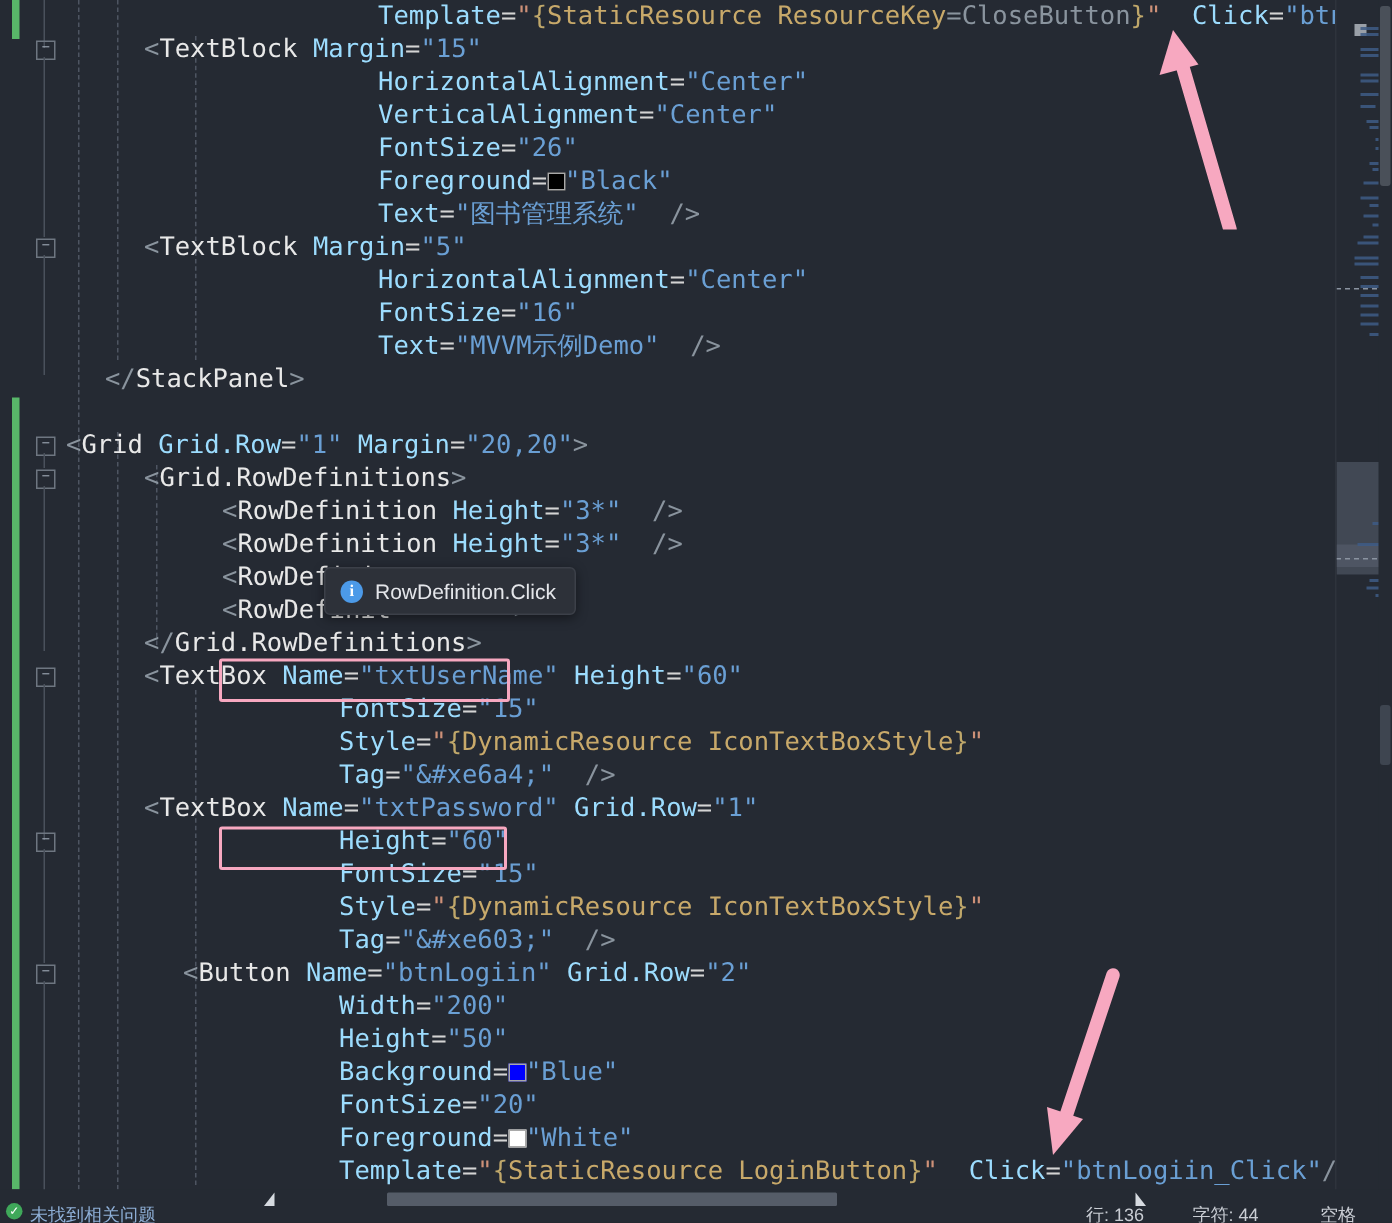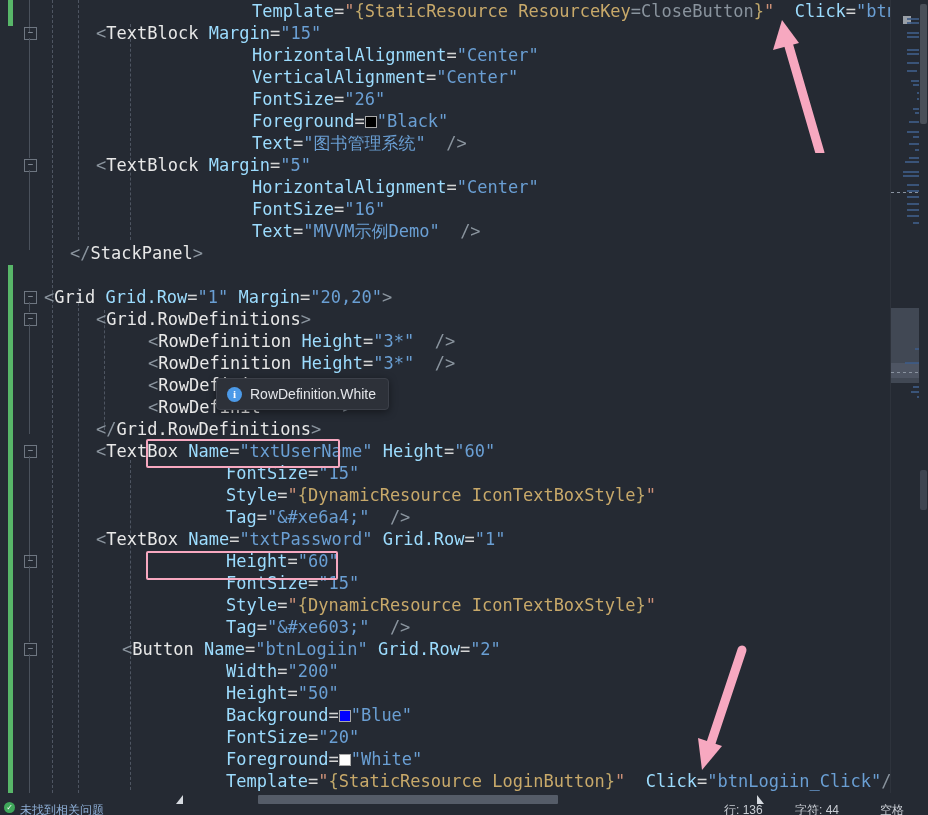--- a/index.html
+++ b/index.html
@@ -126,21 +126,21 @@
     <path d="M22 2 L13 32 L39 25 Z" fill="#F7A8C0"></path>
   </svg>
 
   <svg class="arrowsvg" style="left:680px;top:640px;" width="90" height="132" viewBox="0 0 90 132">
     <path d="M62 10 L28 112" stroke="#F7A8C0" stroke-width="9" stroke-linecap="round" fill="none"></path>
     <path d="M22 130 L18 98 L42 106 Z" fill="#F7A8C0"></path>
   </svg>
 
   <div class="tooltip" style="left:216px;top:378px;">
     <span class="ttico">i</span>
-    <span class="tttext">RowDefinition.White</span>
+    <span class="tttext">RowDefinition.Click</span>
   </div>
 
   <div class="minimap">
     <div class="mm-mark" style="left:12px;top:16px;background:#9AA0A8;"></div>
 
     <div class="mm-line" style="left:16px;top:18px;width:18px;"></div>
     <div class="mm-line" style="left:16px;top:22px;width:14px;"></div>
     <div class="mm-line" style="left:16px;top:32px;width:20px;"></div>
     <div class="mm-line" style="left:16px;top:36px;width:16px;"></div>
     <div class="mm-line" style="left:16px;top:49px;width:19px;"></div>

